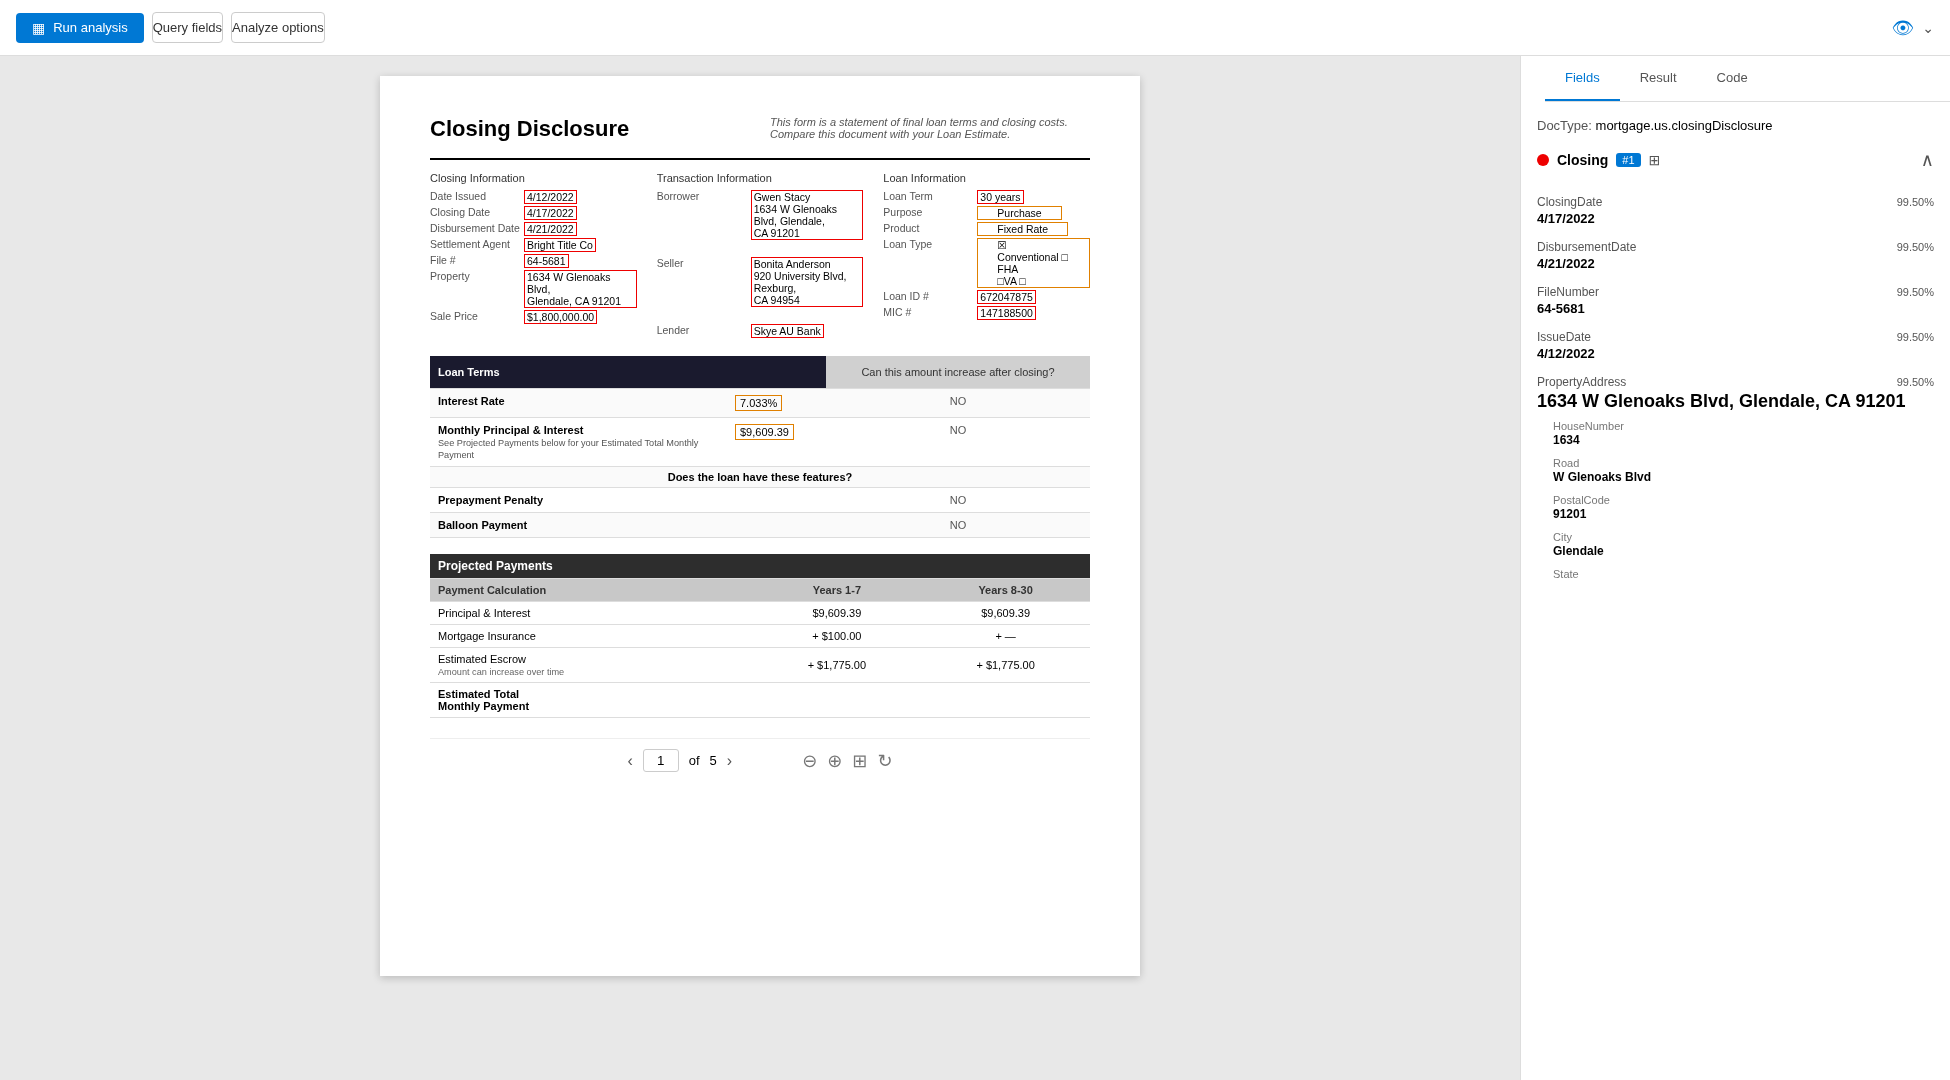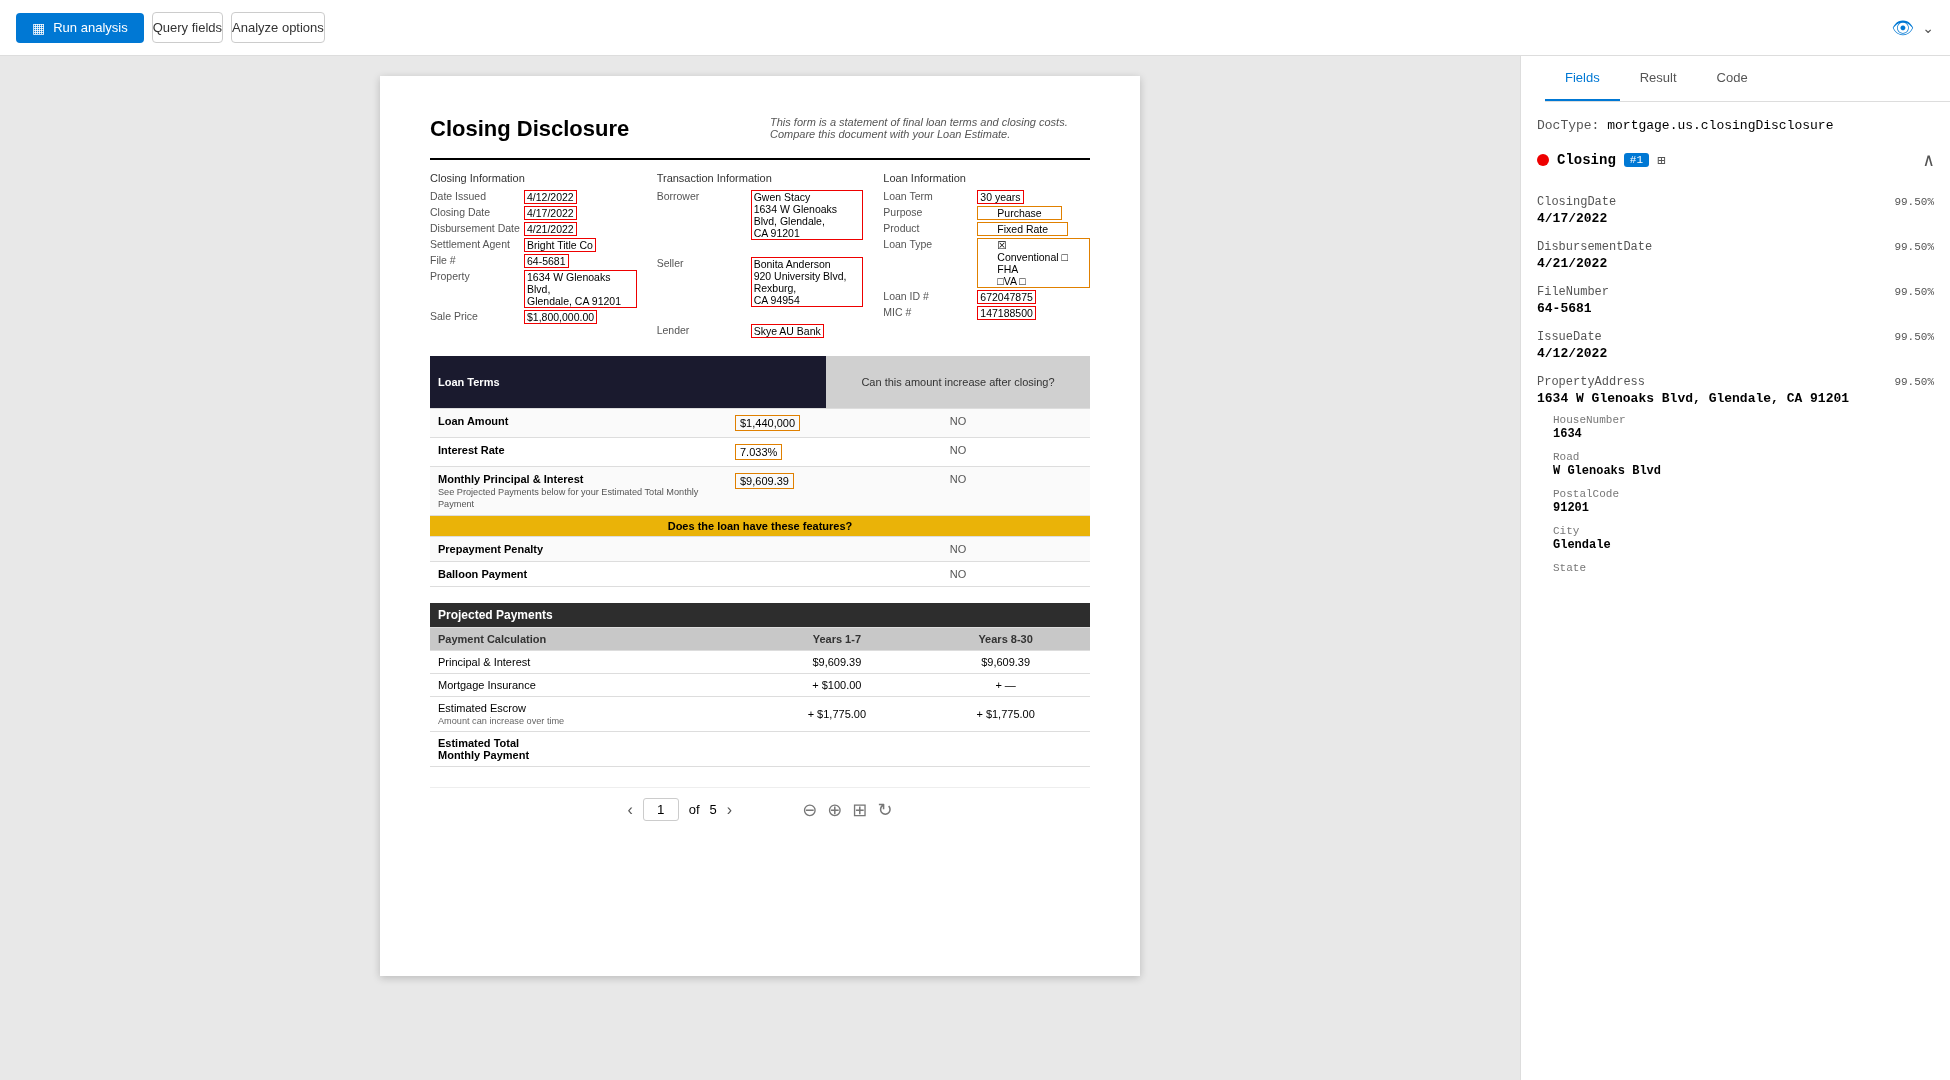--- a/index.html
+++ b/index.html
@@ -46,21 +46,21 @@
     .info-grid { display: grid; grid-template-columns: 1fr 1fr 1fr; gap: 0 20px; margin-bottom: 16px; }
     .info-section-title { font-size: 11px; color: #333; margin-bottom: 6px; font-weight: normal; }
     .info-row { display: flex; font-size: 10.5px; margin-bottom: 2px; gap: 4px; }
     .info-label { color: #555; min-width: 90px; }
     .info-value { color: #000; font-weight: normal; }
     .highlighted-red { border: 1.5px solid #e00; padding: 0 2px; }
     .highlighted-orange { border: 1.5px solid #e08000; padding: 0 19px; }
 
     
     .loan-terms-table { width: 100%; border-collapse: collapse; margin-bottom: 16px; font-size: 11px; }
-    .loan-terms-table .header-row td { background: #1a1a2e; color: #fff; font-weight: bold; padding: 20px 8px; }
+    .loan-terms-table .header-row td { background: #1a1a2e; color: #fff; font-weight: bold; padding: 10px 8px; }
     .loan-terms-table .header-row td.right-header { background: #d0d0d0; color: #333; text-align: center; font-weight: normal; }
     .loan-terms-table td { padding: 6px 8px; border-bottom: 1px solid #ddd; vertical-align: top; }
     .loan-terms-table tr:nth-child(even) td { background: #fafafa; }
     .section-divider-row td { background: #eab308; font-weight: bold; text-align: center; font-size: 11px; padding: 4px 8px; }
     .loan-value-orange { border: 1.5px solid #e08000; padding: 1px 4px; color: #000; display: inline-block; }
     .no-text { font-weight: normal; color: #555; }
 
     
     .projected-table { width: 100%; border-collapse: collapse; font-size: 11px; margin-top: 4px; }
     .projected-table .col-header { background: #c8c8c8; color: #333; font-weight: bold; text-align: center; }
@@ -68,38 +68,38 @@
     .projected-table td.left-col { text-align: left; }
     .proj-section-title { background: #2d2d2d; color: #fff; font-weight: bold; }
     .page-arrow { background: none; border: none; cursor: pointer; font-size: 16px; color: #555; }
     .page-input { width: 36px; text-align: center; border: 1px solid #ccc; border-radius: 3px; padding: 3px; }
 
     
     .right-panel { width: 430px; background: #fff; border-left: 1px solid #ddd; display: flex; flex-direction: column; flex-shrink: 0; }
     .panel-tabs { display: flex; border-bottom: 1px solid #ddd; margin-left: 24px; }
     .panel-tab { padding: 14px 20px; font-size: 13px; cursor: pointer; color: #555; border-bottom: 2px solid transparent; }
     .panel-tab.active { color: #0078d4; border-bottom: 2px solid #0078d4; font-weight: 500; }
-    .panel-content { flex: 1; overflow-y: auto; padding: 16px; font-family: Liberation Mono, monospace; }
+    .panel-content { flex: 1; overflow-y: auto; padding: 16px; }
 
     .doctype-row { font-size: 13px; color: #555; margin-bottom: 16px; }
     .doctype-value { color: #000; font-weight: 500; }
 
     .closing-header { display: flex; align-items: center; gap: 8px; margin-bottom: 16px; padding-bottom: 8px; }
     .red-circle { width: 12px; height: 12px; background: #e00; border-radius: 50%; }
     .closing-label { font-size: 14px; font-weight: 600; color: #000; }
     .badge-num { background: #0078d4; color: #fff; border-radius: 3px; padding: 1px 6px; font-size: 11px; }
     .grid-icon { color: #555; font-size: 14px; cursor: pointer; }
     .collapse-icon { margin-left: auto; color: #555; font-size: 18px; cursor: pointer; }
 
     .field-item { margin-bottom: 14px; }
     .field-row { display: flex; justify-content: space-between; align-items: baseline; }
     .field-name { font-size: 12px; color: #555; }
     .field-confidence { font-size: 11px; color: #555; }
     .field-value { font-size: 13px; font-weight: 600; color: #000; margin-top: 2px; }
-    .field-value.address { font-size: 13px; font-weight: 600; }
+    .field-value.address { font-size: 18px; font-weight: 600; }
     .sub-fields { padding-left: 16px; margin-top: 8px; }
     .sub-field-item { margin-bottom: 10px; }
     .sub-field-name { font-size: 11px; color: #777; }
     .sub-field-value { font-size: 12px; font-weight: 600; color: #000; margin-top: 1px; }
 
     
     .panel-content::-webkit-scrollbar { width: 6px; }
     .panel-content::-webkit-scrollbar-track { background: #f0f0f0; }
     .panel-content::-webkit-scrollbar-thumb { background: #bbb; border-radius: 3px; }
 
@@ -220,25 +220,20 @@
       </div>
 
       <table class="loan-terms-table">
         <tbody>
             <tr class="header-row">
           <td style="width:45%;">Loan Terms</td>
           <td style="width:15%;"></td>
           <td class="right-header" style="width:40%;">Can this amount increase after closing?</td>
         </tr>
         <tr>
-          <td><strong>Loan Amount</strong></td>
-          <td><span class="loan-value-orange">$1,440,000</span></td>
-          <td style="text-align:center;"><span class="no-text">NO</span></td>
-        </tr>
-        <tr>
           <td><strong>Interest Rate</strong></td>
           <td><span class="loan-value-orange">7.033%</span></td>
           <td style="text-align:center;"><span class="no-text">NO</span></td>
         </tr>
         <tr>
           <td>
             <strong>Monthly Principal &amp; Interest</strong><br>
             <small style="font-weight:normal; color:#555;">See Projected Payments below for your Estimated Total Monthly Payment</small>
           </td>
           <td><span class="loan-value-orange">$9,609.39</span></td>

